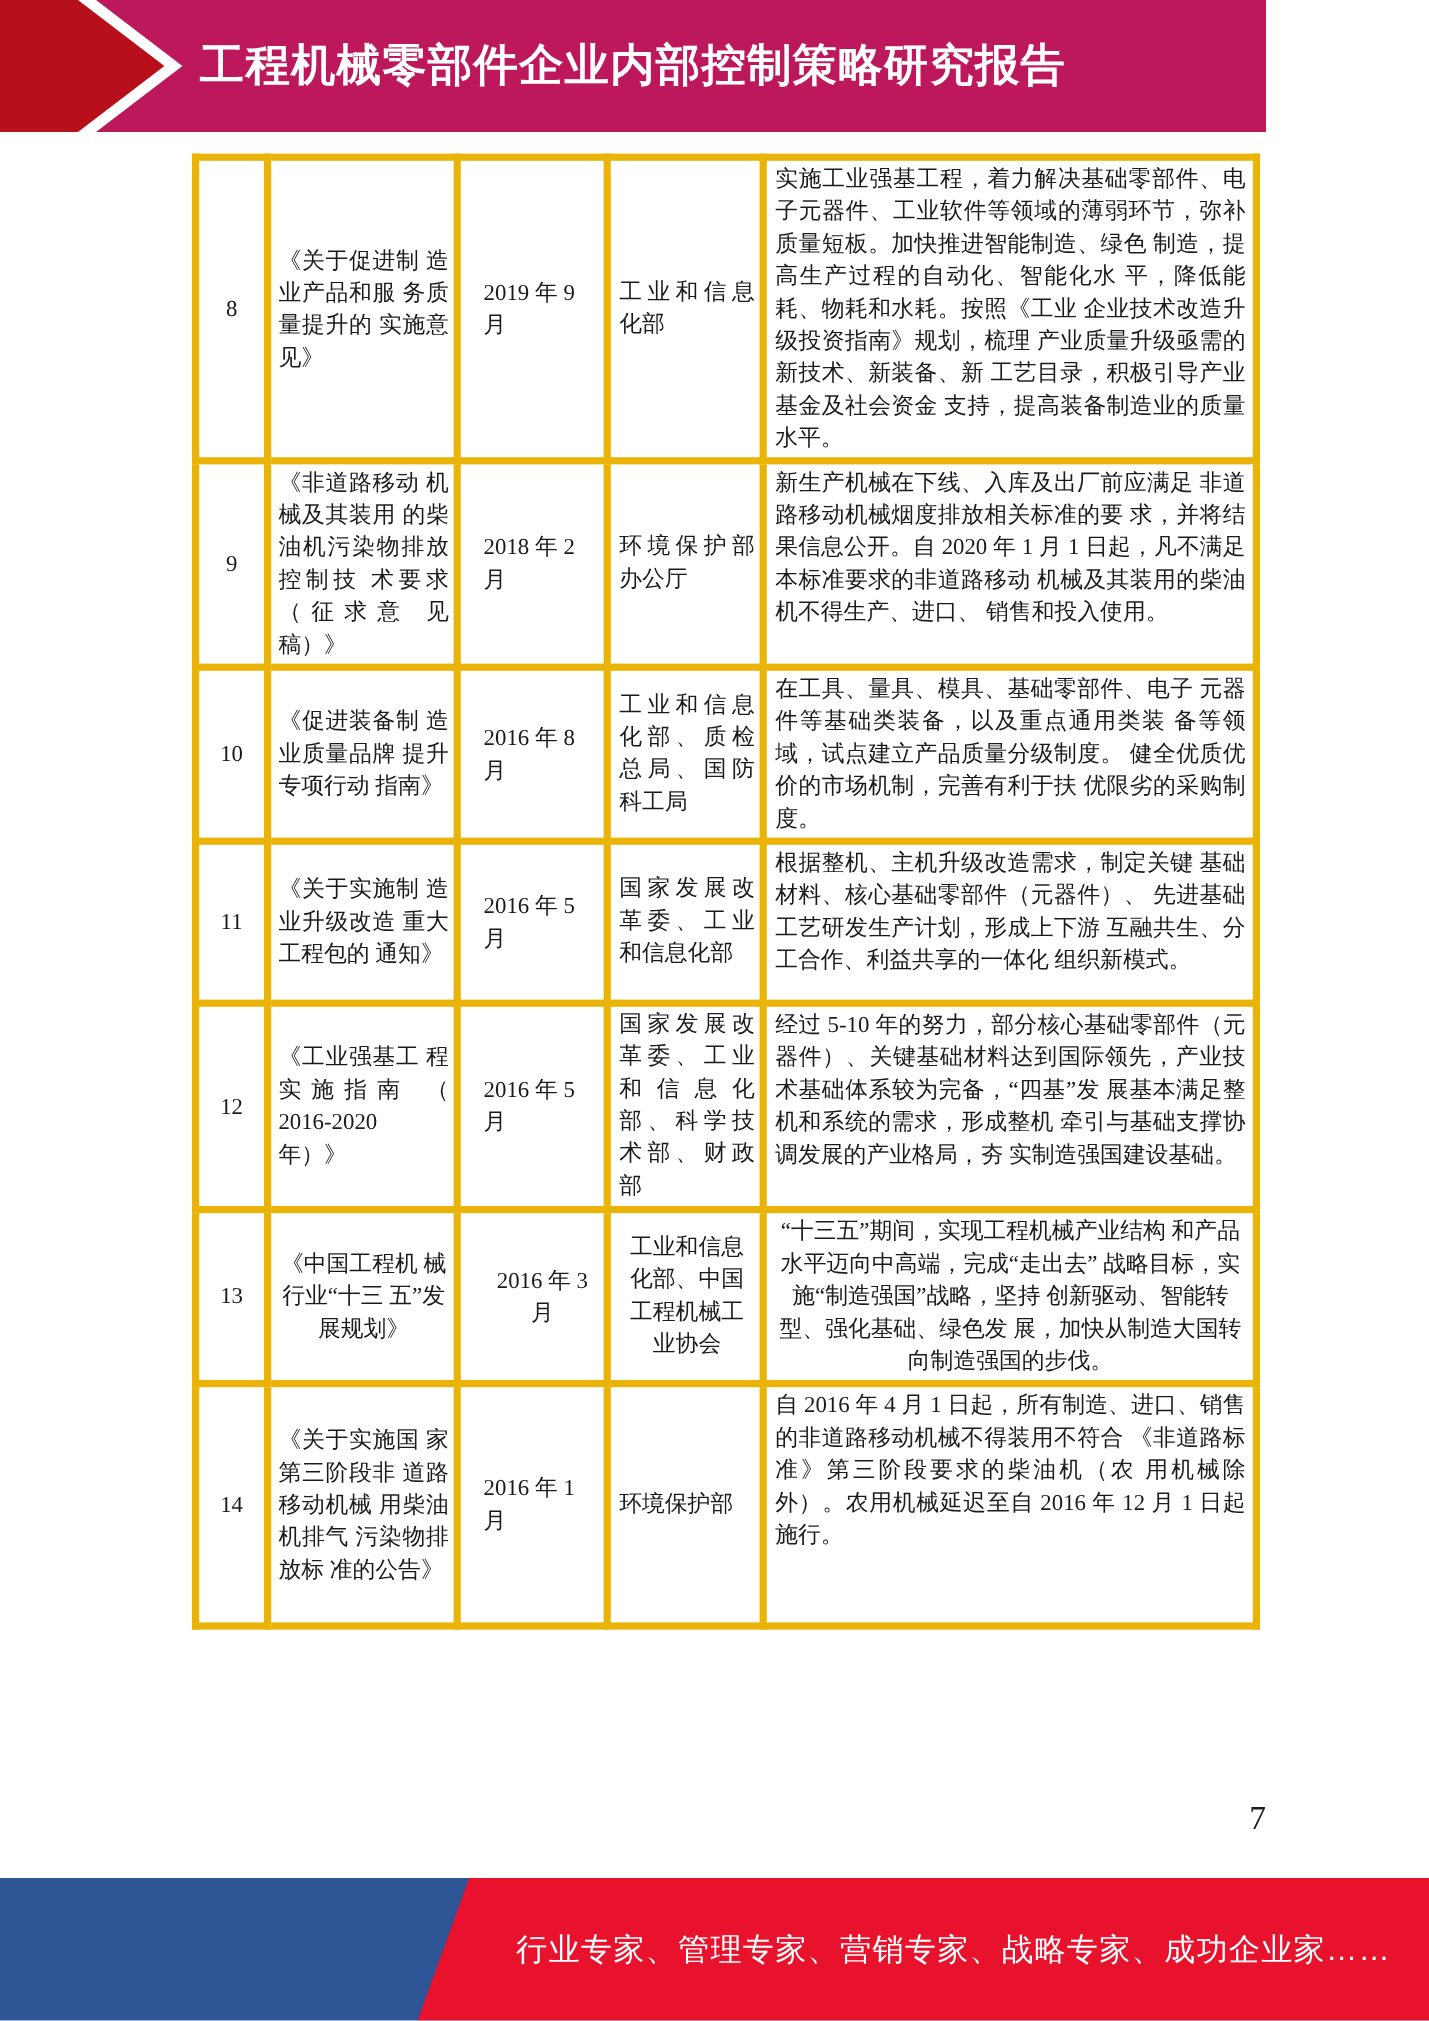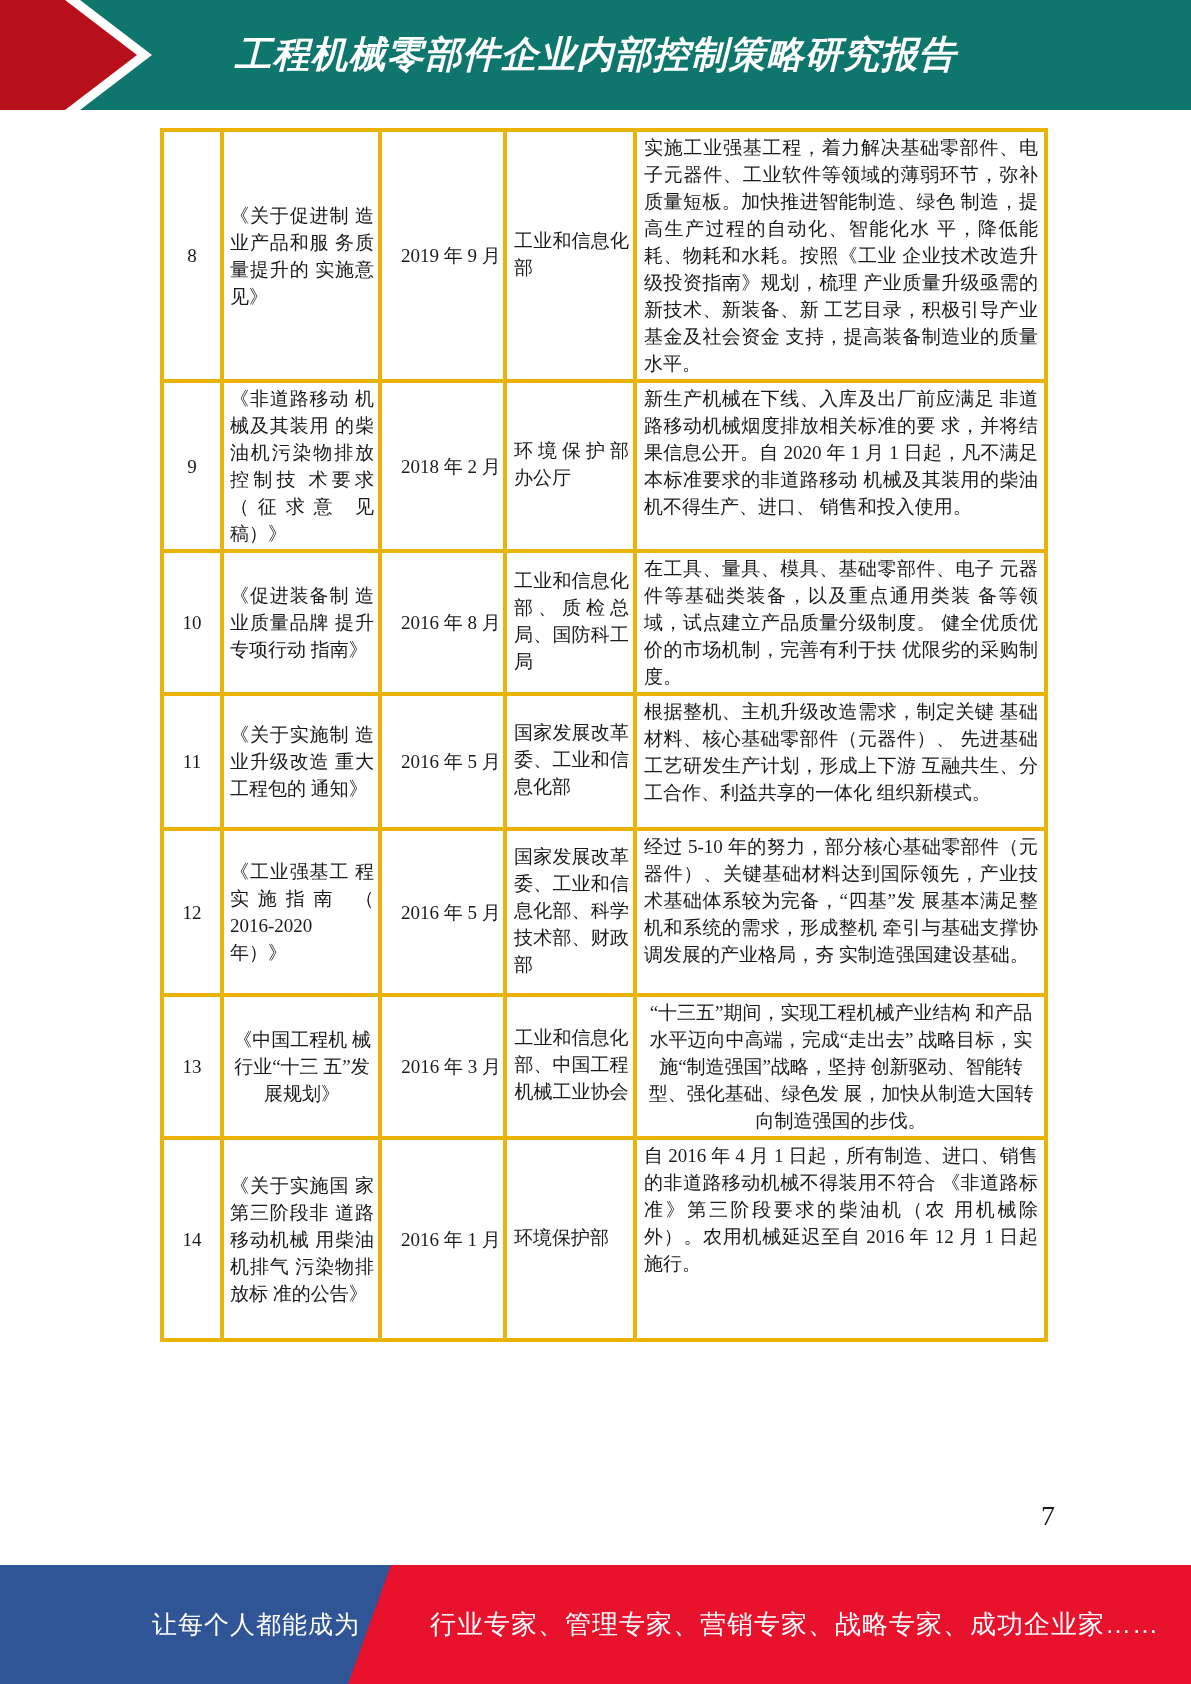--- a/index.html
+++ b/index.html
@@ -11,23 +11,22 @@
     height: 1684px;
     background: #ffffff;
     overflow: hidden;
     margin: 0 auto;
   }
 
   
   .banner {
     position: absolute;
     left: 0; top: 0;
-    width: 1191px; height: 110px;
-    background: #0f766e;
-    font-style: italic;
+    width: 1055px; height: 110px;
+    background: #be185d;
   }
   .banner-arrow {
     position: absolute;
     left: 0; top: 0;
     width: 235px; height: 110px;
   }
   .page-title {
     position: absolute;
     left: 0; right: 0; top: 0; height: 110px;
     display: flex; align-items: center; justify-content: center;
@@ -42,21 +41,21 @@
   table.policy {
     position: absolute;
     left: 160px; top: 128px;
     width: 884px;
     border-collapse: collapse;
     table-layout: fixed;
     font-size: 19px;
     color: #1a1a1a;
   }
   table.policy td {
-    border: 4px solid #eab308;
+    border: 6px solid #eab308;
     line-height: 27px;
     overflow: hidden;
   }
   td.c-no   { text-align: center; vertical-align: middle; }
   td.c-name { vertical-align: middle; padding: 2px 4px 2px 6px; text-align: justify; }
   td.c-date { vertical-align: middle; padding: 2px 2px 2px 19px; }
   td.c-dept { vertical-align: middle; padding: 2px 4px 2px 7px; text-align: justify; font-family: Liberation Mono, monospace; }
   td.c-desc { vertical-align: top;    padding: 2px 6px 2px 7px; text-align: justify; }
   tr.rh0 td { height: 247px; }
   tr.rh1 td { height: 165px; }
@@ -181,17 +180,16 @@
         <td class="c-dept">环境保护部</td>
         <td class="c-desc">自 2016 年 4 月 1 日起，所有制造、进口、销售的非道路移动机械不得装用不符合 《非道路标准》第三阶段要求的柴油机（农 用机械除外）。农用机械延迟至自 2016 年 12 月 1 日起施行。</td>
       </tr>
     </tbody>
   </table>
 
   <div class="page-number">7</div>
 
   <div class="footer">
     <div class="footer-red"></div>
-    <div class="footer-left">让每个人都能成为</div>
     <div class="footer-right">行业专家、管理专家、营销专家、战略专家、成功企业家……</div>
   </div>
 
 </div>
 
 </body></html>

